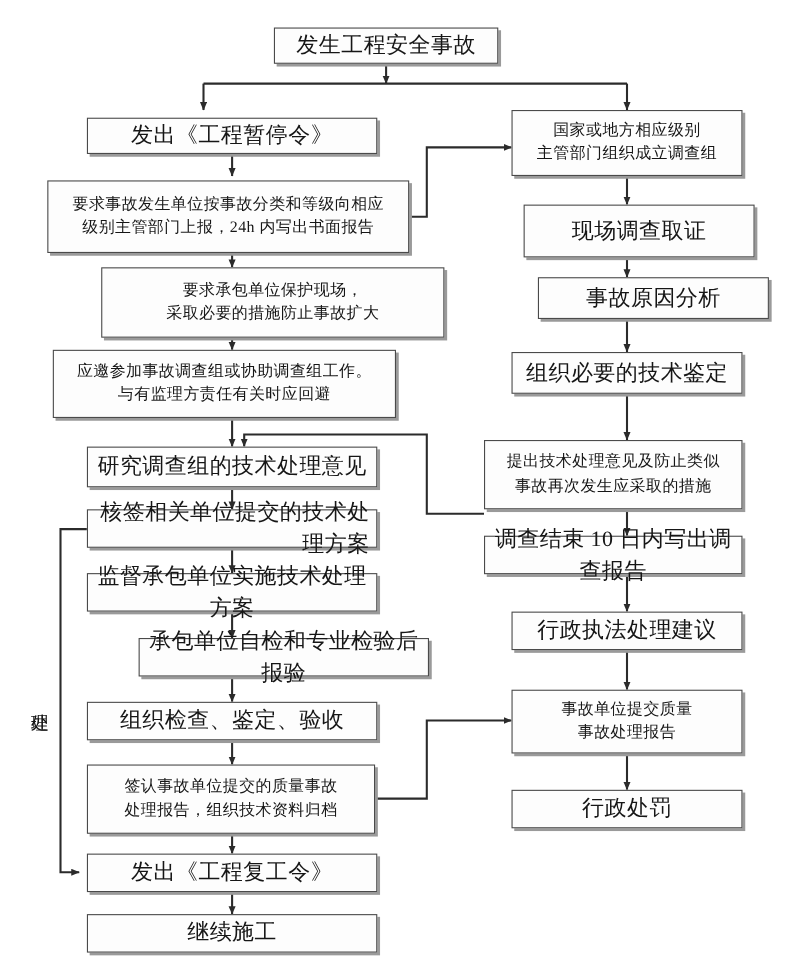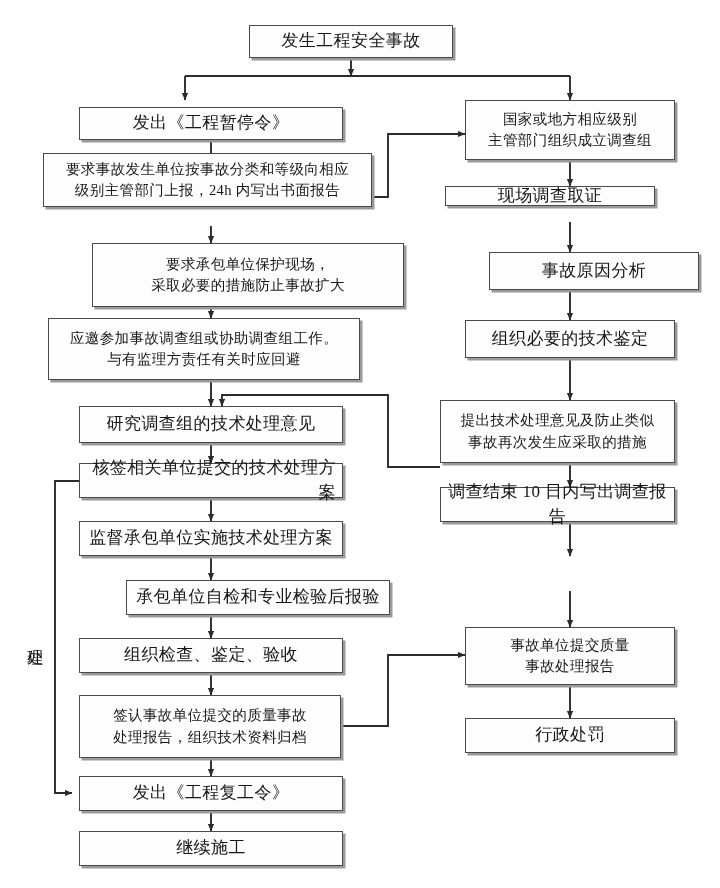--- a/index.html
+++ b/index.html
@@ -29,21 +29,21 @@
     position: absolute;
     box-sizing: border-box;
     background: #fdfdfd;
     border: 1px solid #4a4a4a;
     box-shadow: 2.5px 2.5px 0 0 #9a9a9a;
     display: flex;
     align-items: center;
     justify-content: center;
     text-align: center;
     color: #161616;
-    font-size: 17px;
+    font-size: 20px;
     line-height: 1.45;
     letter-spacing: 0.4px;
     padding: 2px 6px;
     z-index: 2;
   }
   .node .lbl { display: block; white-space: pre-line; }
   .node.two-line { font-size: 14.5px; }
   .side-label {
     position: absolute;
     color: #161616;
@@ -107,21 +107,21 @@
   </svg>
 
   <div class="node" style="left:249px; top:25px; width:204px; height:33px;">
     <span class="lbl">发生工程安全事故</span>
   </div>
 
   <div class="node" style="left:79px; top:107px; width:264px; height:33px;">
     <span class="lbl">发出《工程暂停令》</span>
   </div>
 
-  <div class="node two-line" style="left:43px; top:153px; width:329px; height:54px;">
+  <div class="node two-line" style="left:43px; top:164px; width:329px; height:66px;">
     <span class="lbl">要求事故发生单位按事故分类和等级向相应
 级别主管部门上报，24h 内写出书面报告</span>
   </div>
 
   <div class="node two-line" style="left:48px; top:243px; width:312px; height:64px;margin-left:44px;">
     <span class="lbl">要求承包单位保护现场，
 采取必要的措施防止事故扩大</span>
   </div>
 
   <div class="node two-line" style="left:48px; top:318px; width:312px; height:62px;">
@@ -160,41 +160,44 @@
 
   <div class="node" style="left:79px; top:831px; width:264px; height:35px;">
     <span class="lbl">继续施工</span>
   </div>
 
   <div class="node two-line" style="left:465px; top:100px; width:210px; height:60px;">
     <span class="lbl">国家或地方相应级别
 主管部门组织成立调查组</span>
   </div>
 
-  <div class="node" style="left:445px; top:186px; width:210px; height:20px;">
+  <div class="node" style="left:476px; top:186px; width:210px; height:48px;">
     <span class="lbl">现场调查取证</span>
   </div>
 
   <div class="node" style="left:465px; top:252px; width:210px; height:38px;margin-left:24px;">
     <span class="lbl">事故原因分析</span>
   </div>
 
   <div class="node" style="left:465px; top:320px; width:210px; height:38px;">
     <span class="lbl">组织必要的技术鉴定</span>
   </div>
 
   <div class="node two-line" style="left:440px; top:400px; width:235px; height:63px;">
     <span class="lbl">提出技术处理意见及防止类似
 事故再次发生应采取的措施</span>
   </div>
 
   <div class="node" style="left:440px; top:487px; width:235px; height:35px;">
     <span class="lbl">调查结束 10 日内写出调查报告</span>
   </div>
 
+  <div class="node" style="left:465px; top:556px; width:210px; height:35px;">
+    <span class="lbl">行政执法处理建议</span>
+  </div>
 
   <div class="node two-line" style="left:465px; top:627px; width:210px; height:58px;">
     <span class="lbl">事故单位提交质量
 事故处理报告</span>
   </div>
 
   <div class="node" style="left:465px; top:718px; width:210px; height:35px;">
     <span class="lbl">行政处罚</span>
   </div>
 

